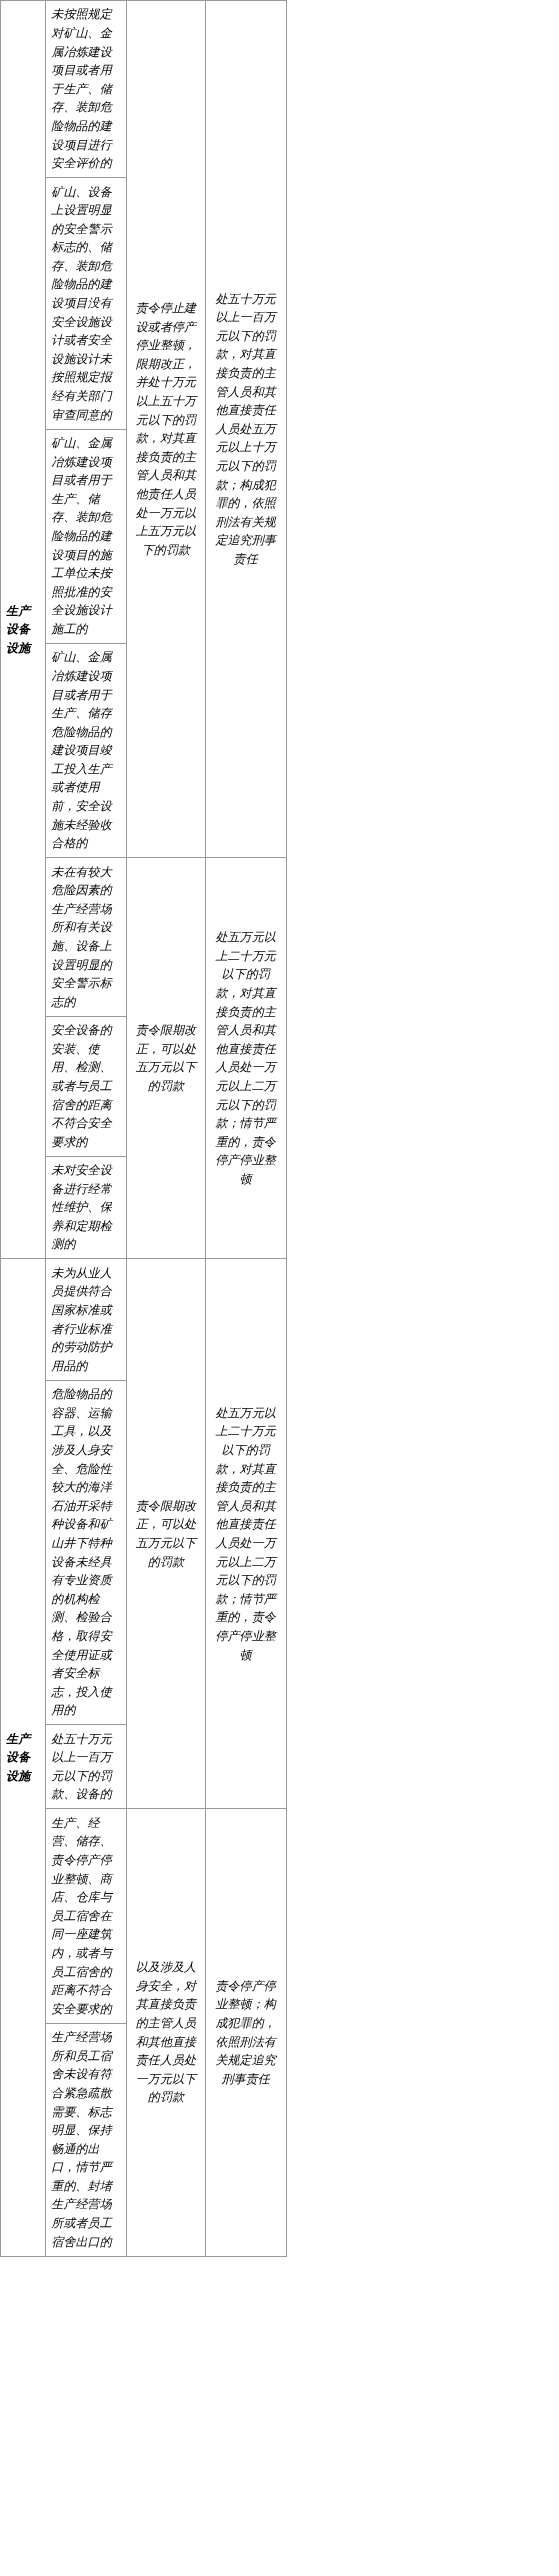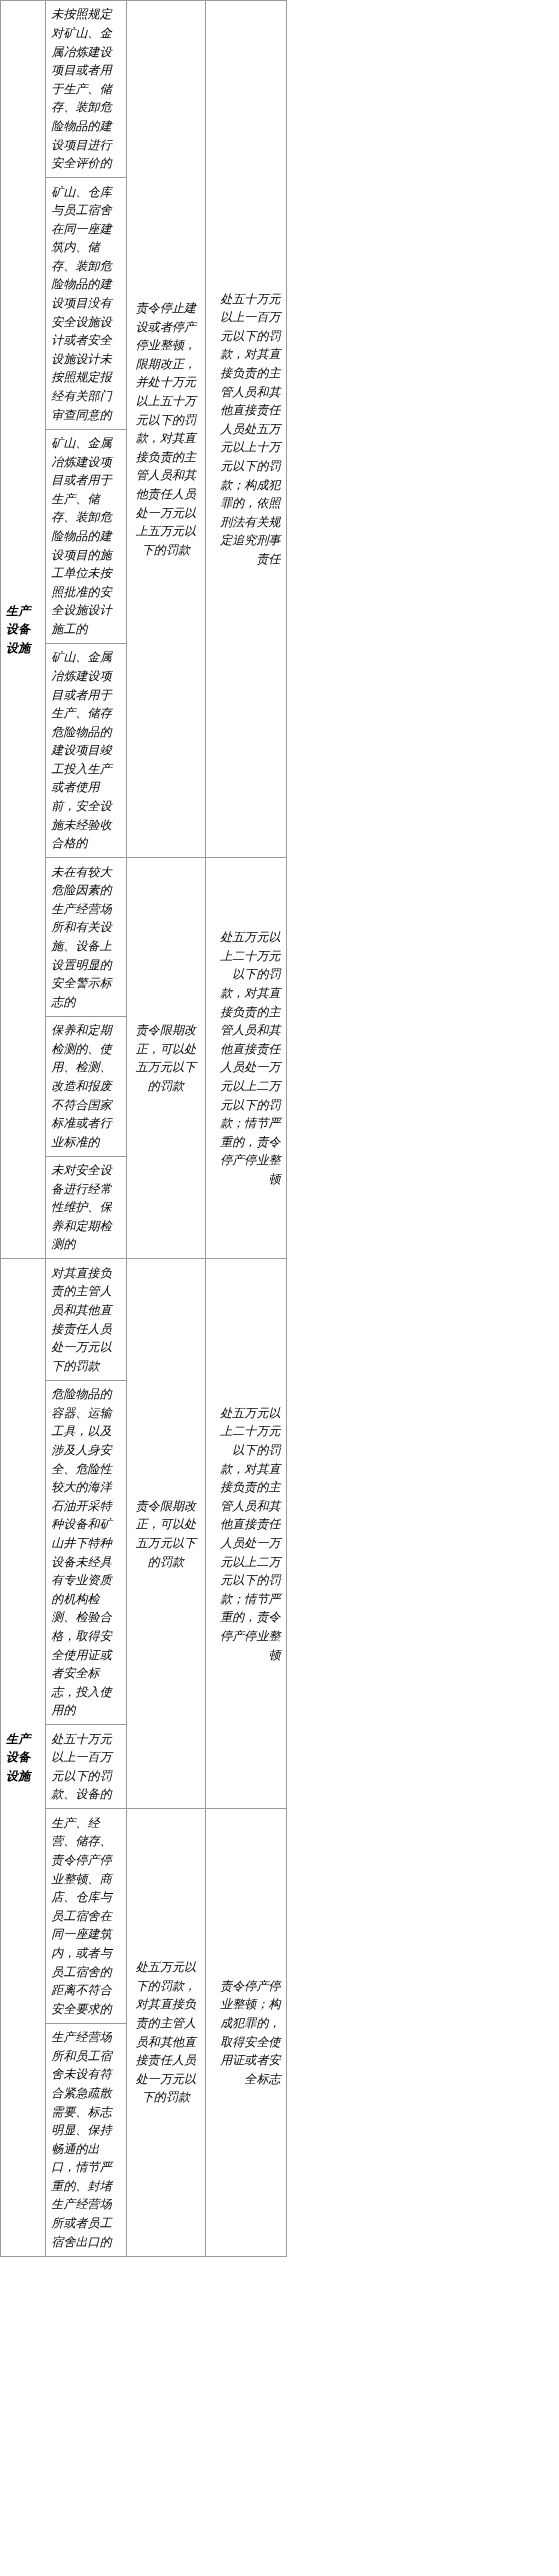--- a/index.html
+++ b/index.html
@@ -45,21 +45,21 @@
     text-align: left;
     vertical-align: middle;
   }
   td.col-mid {
     width: 67px;
     text-align: center;
     vertical-align: middle;
   }
   td.col-pen {
     width: 70px;
-    text-align: right;
+    text-align: center;
     vertical-align: middle;
   }
   .cat-text {
     display: block;
   }
 </style>
 </head>
 <body>
 
 <div class="page">
@@ -68,60 +68,60 @@
 
       <tr>
         <td class="col-cat" rowspan="7">
           <span class="cat-text">生产设备设施</span>
         </td>
         <td class="col-item">未按照规定对矿山、金属冶炼建设项目或者用于生产、储存、装卸危险物品的建设项目进行安全评价的</td>
         <td class="col-mid" rowspan="4">责令停止建设或者停产停业整顿，限期改正，并处十万元以上五十万元以下的罚款，对其直接负责的主管人员和其他责任人员处一万元以上五万元以下的罚款</td>
         <td class="col-pen" rowspan="4">处五十万元以上一百万元以下的罚款，对其直接负责的主管人员和其他直接责任人员处五万元以上十万元以下的罚款；构成犯罪的，依照刑法有关规定追究刑事责任</td>
       </tr>
       <tr>
-        <td class="col-item">矿山、仓库与员工宿舍在同一座建筑内、储存、装卸危险物品的建设项目没有安全设施设计或者安全设施设计未按照规定报经有关部门审查同意的</td>
+        <td class="col-item">矿山、设备上设置明显的安全警示标志的、储存、装卸危险物品的建设项目没有安全设施设计或者安全设施设计未按照规定报经有关部门审查同意的</td>
       </tr>
       <tr>
         <td class="col-item">矿山、金属冶炼建设项目或者用于生产、储存、装卸危险物品的建设项目的施工单位未按照批准的安全设施设计施工的</td>
       </tr>
       <tr>
         <td class="col-item">矿山、金属冶炼建设项目或者用于生产、储存危险物品的建设项目竣工投入生产或者使用前，安全设施未经验收合格的</td>
       </tr>
 
       <tr>
         <td class="col-item">未在有较大危险因素的生产经营场所和有关设施、设备上设置明显的安全警示标志的</td>
         <td class="col-mid" rowspan="3">责令限期改正，可以处五万元以下的罚款</td>
         <td class="col-pen" rowspan="3">处五万元以上二十万元以下的罚款，对其直接负责的主管人员和其他直接责任人员处一万元以上二万元以下的罚款；情节严重的，责令停产停业整顿</td>
       </tr>
       <tr>
-        <td class="col-item">保养和定期检测的、使用、检测、改造和报废不符合国家标准或者行业标准的</td>
+        <td class="col-item">安全设备的安装、使用、检测、或者与员工宿舍的距离不符合安全要求的</td>
       </tr>
       <tr>
         <td class="col-item">未对安全设备进行经常性维护、保养和定期检测的</td>
       </tr>
 
       <tr>
         <td class="col-cat" rowspan="5">
           <span class="cat-text">生产设备设施</span>
         </td>
-        <td class="col-item">对其直接负责的主管人员和其他直接责任人员处一万元以下的罚款</td>
+        <td class="col-item">未为从业人员提供符合国家标准或者行业标准的劳动防护用品的</td>
         <td class="col-mid" rowspan="3">责令限期改正，可以处五万元以下的罚款</td>
         <td class="col-pen" rowspan="3">处五万元以上二十万元以下的罚款，对其直接负责的主管人员和其他直接责任人员处一万元以上二万元以下的罚款；情节严重的，责令停产停业整顿</td>
       </tr>
       <tr>
         <td class="col-item">危险物品的容器、运输工具，以及涉及人身安全、危险性较大的海洋石油开采特种设备和矿山井下特种设备未经具有专业资质的机构检测、检验合格，取得安全使用证或者安全标志，投入使用的</td>
       </tr>
       <tr>
         <td class="col-item">处五十万元以上一百万元以下的罚款、设备的</td>
       </tr>
 
       <tr>
         <td class="col-item">生产、经营、储存、责令停产停业整顿、商店、仓库与员工宿舍在同一座建筑内，或者与员工宿舍的距离不符合安全要求的</td>
-        <td class="col-mid" rowspan="2">处五万元以下的罚款，对其直接负责的主管人员和其他直接责任人员处一万元以下的罚款</td>
-        <td class="col-pen" rowspan="2">责令停产停业整顿；构成犯罪的，取得安全使用证或者安全标志</td>
+        <td class="col-mid" rowspan="2">以及涉及人身安全，对其直接负责的主管人员和其他直接责任人员处一万元以下的罚款</td>
+        <td class="col-pen" rowspan="2">责令停产停业整顿；构成犯罪的，依照刑法有关规定追究刑事责任</td>
       </tr>
       <tr>
         <td class="col-item">生产经营场所和员工宿舍未设有符合紧急疏散需要、标志明显、保持畅通的出口，情节严重的、封堵生产经营场所或者员工宿舍出口的</td>
       </tr>
 
     </tbody>
   </table>
 </div>
 
 

